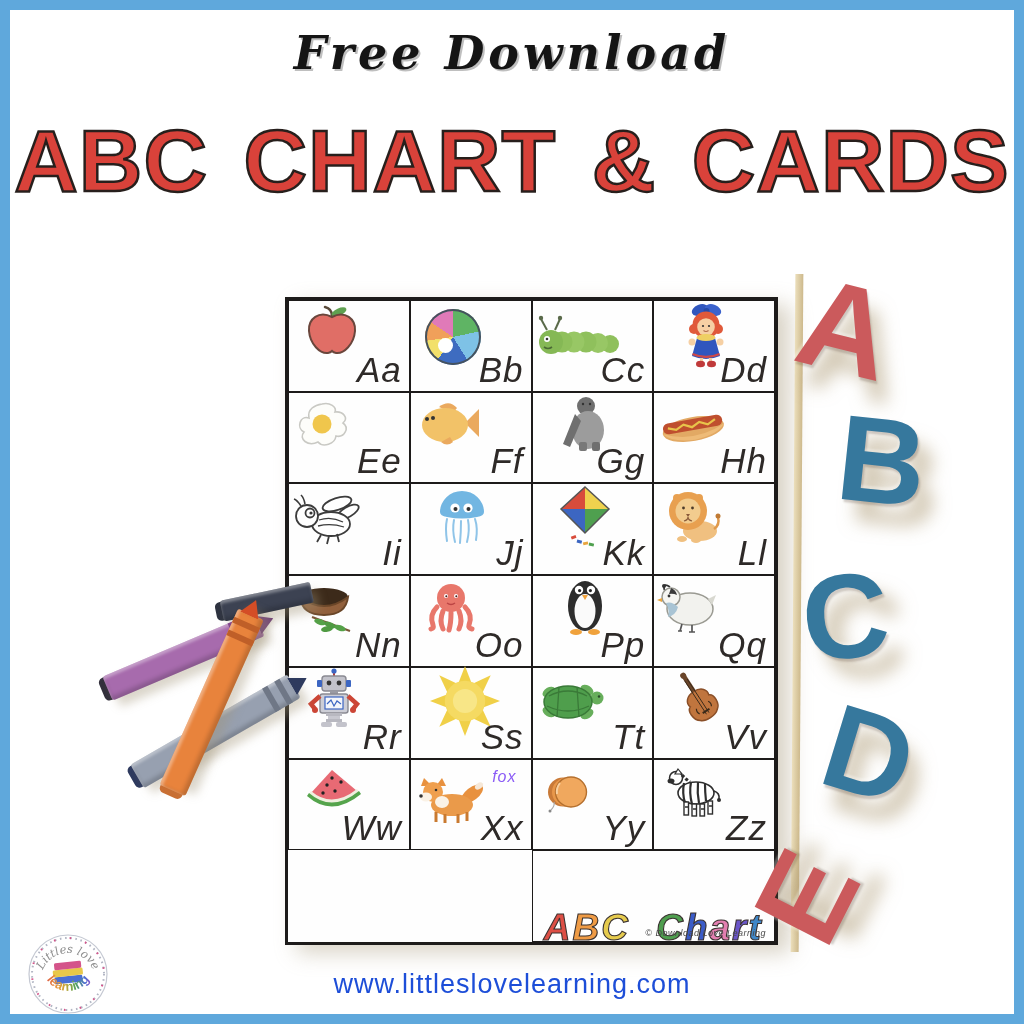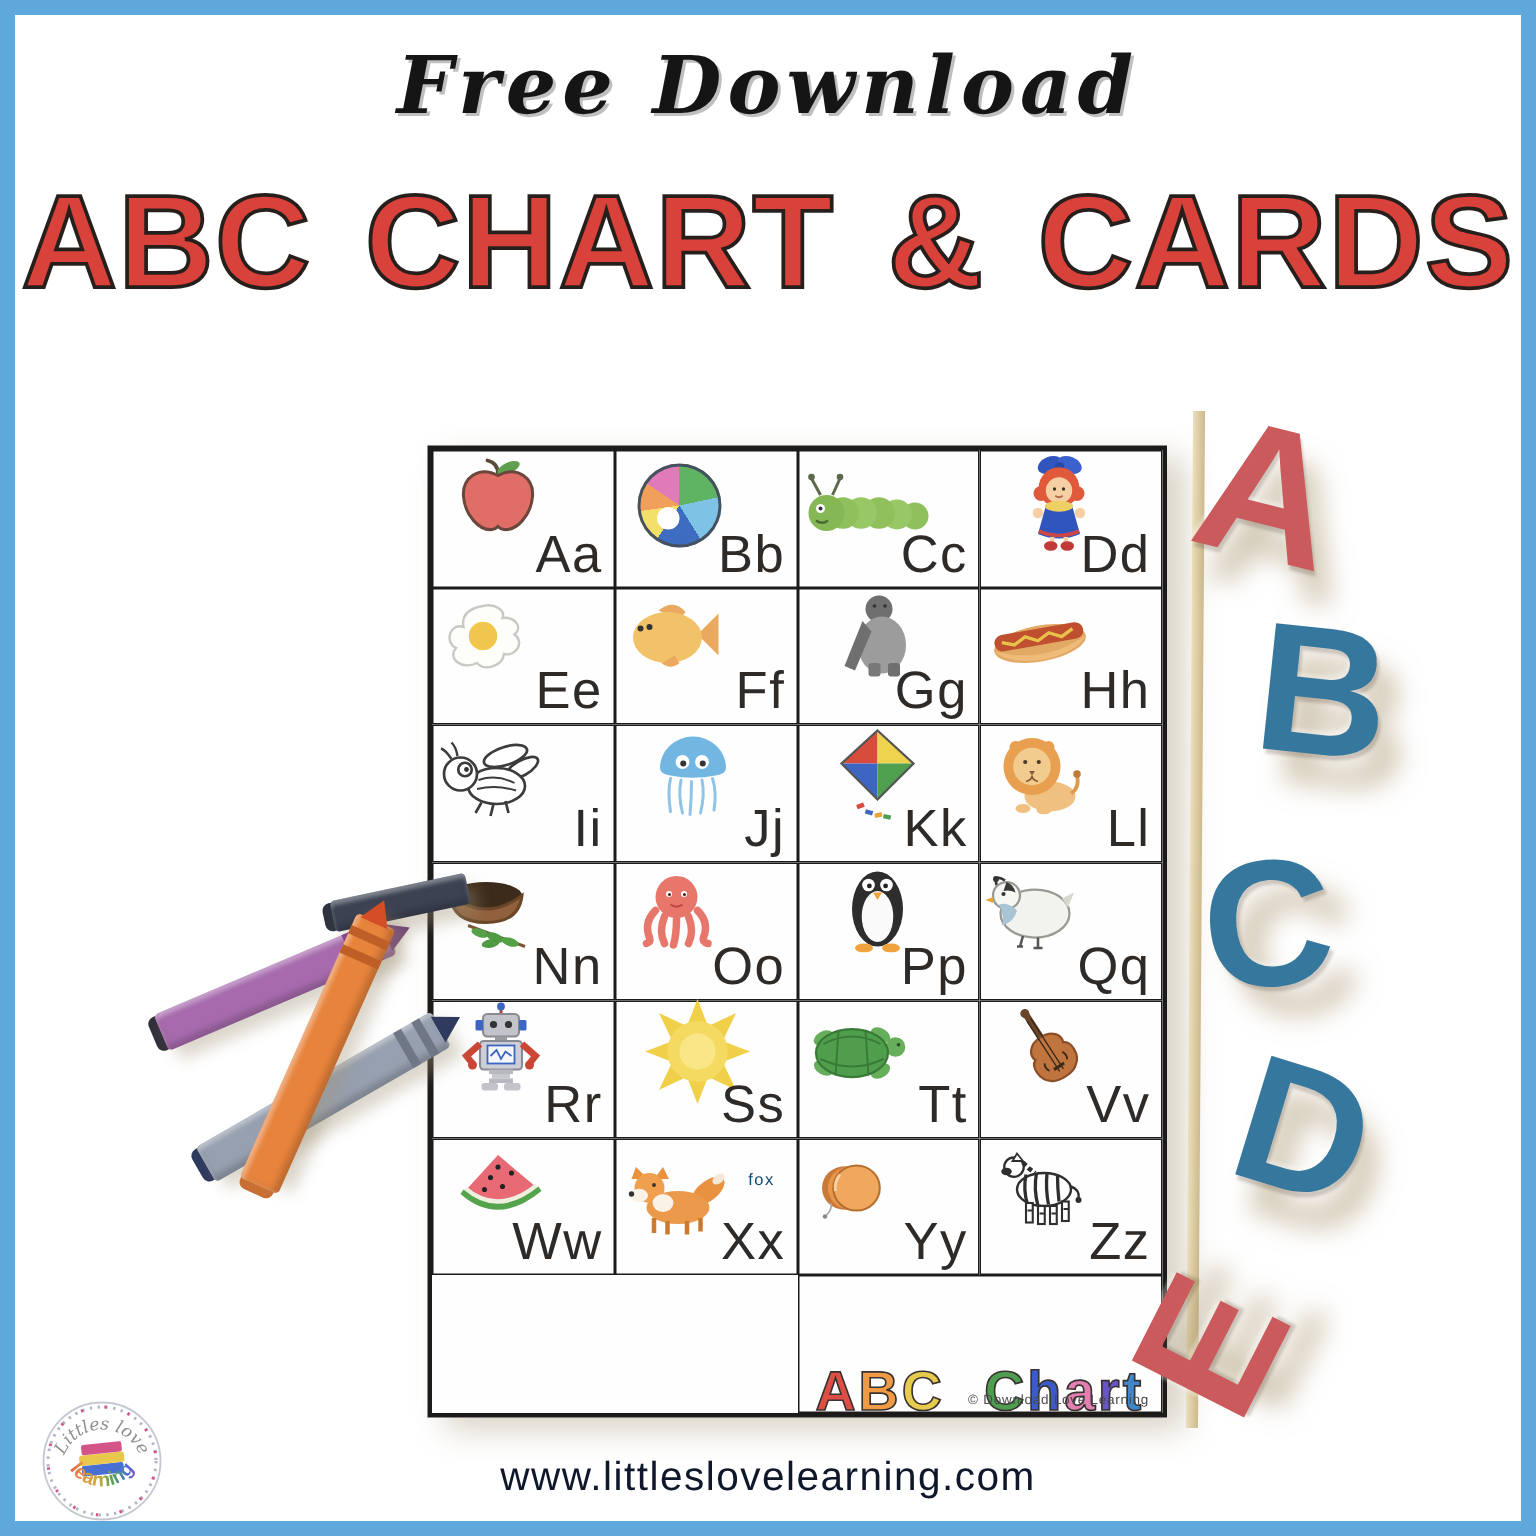--- a/index.html
+++ b/index.html
@@ -4,32 +4,32 @@
 <style>
   * { margin:0; padding:0; box-sizing:border-box; }
   html,body { width:1024px; height:1024px; background:#e8e8e8; }
   .page { position:relative; width:1024px; height:1024px; background:#ffffff;
           border:10px solid #5fa8dc; overflow:hidden;
           font-family:"Liberation Sans", sans-serif; }
 
   
   .script-title { position:absolute; left:0; right:0; top:16px; text-align:center;
       font-family:"DejaVu Serif", serif; font-style:italic; font-weight:bold;
-      font-size:53px; letter-spacing:4px; color:#151515;
+      font-size:46px; letter-spacing:4px; color:#151515;
       text-shadow:2px 2px 0 rgba(0,0,0,.25); }
   .main-title { position:absolute; left:0; right:0; top:100px; text-align:center;
       font-size:88px; font-weight:bold; letter-spacing:1px; word-spacing:10px;
       -webkit-text-stroke:2.5px #271f1c; }
 
   
   .chart { position:absolute; left:275px; top:287px; width:493px; height:648px;
       display:grid; grid-template-columns:repeat(4,1fr); grid-template-rows:repeat(7,1fr);
       border:3px solid #1d1b1a; background:#fefefe; z-index:1;
       box-shadow:12px 8px 20px rgba(170,158,128,.45); }
-  .cell { position:relative; border:1.6px solid #1d1b1a; background:#fefefe; }
+  .cell { position:relative; border:1.6px solid #1d1b1a; background:#fefefe;font-style:italic; }
   .cell .ltr { position:absolute; right:7px; bottom:0px; font-size:35px;
       color:#2e2a28; letter-spacing:1px; line-height:1.2; }
   .art { position:absolute; left:8px; top:5px; }
   .cell-wide { grid-column:3/5; }
 
   
   .c-aa .art{left:14px;top:3px} .c-cc .art{left:2px;top:12px} .c-dd .art{left:26px;top:1px}
   .c-ee .art{left:5px;top:8px} .c-ff .art{left:6px;top:6px} .c-gg .art{left:22px;top:1px}
   .c-hh .art{left:2px;top:10px} .c-ii .art{left:2px;top:8px} .c-jj .art{left:24px;top:2px}
   .c-kk .art{left:24px;top:1px} .c-ll .art{left:8px;top:3px} .c-mm .art{left:12px;top:-8px}
@@ -40,21 +40,21 @@
   .c-zz .art{left:8px;top:5px}
 
   .ball { width:56px; height:56px; border-radius:50%;
       box-shadow:inset 0 0 0 2px #45525e;
       background:conic-gradient(#5fb464 0 78deg,#7ec2e6 78deg 148deg,#3e6cc0 148deg 214deg,
                  #f2e06a 214deg 262deg,#f0a05a 262deg 304deg,#e07ab8 304deg 360deg); }
   .ball::after { content:""; position:absolute; left:13px; top:29px; width:15px;
       height:15px; border-radius:50%; background:#fff; }
   .c-bb .art{left:14px;top:8px}
 
-  .fox-cap { position:absolute; right:14px; top:21px; font-size:11px; color:#0c4a6e;
+  .fox-cap { position:absolute; right:14px; top:8px; font-size:16px; color:#8b5cf6;
       letter-spacing:1px; }
 
   .abc-title { position:absolute; left:0; right:0; top:24px; text-align:center;
       font-size:37px; font-weight:bold; letter-spacing:2px;margin-top:32px;
       -webkit-text-stroke:1.1px #3a3230; }
   .abc-title .word { margin:0 7px; white-space:nowrap; }
   .copyright { position:absolute; right:8px; bottom:3px; font-size:9px; color:#4a4a4a;
       letter-spacing:.5px; }
 
   
@@ -88,21 +88,21 @@
   .cr-slate { left:122px; top:756px; width:202px; height:27px; transform:rotate(-30deg); }
   .cr-slate .body{background:#97a0b0}.cr-slate .band1,.cr-slate .band2{background:#6f7786}
   .cr-slate .tip{background:#2e3a5e}.cr-slate .cap{background:#2e3a5e}
   .cr-orange { left:160px; top:772px; width:214px; height:28px; transform:rotate(-66deg); }
   .cr-orange .body{background:#e8833c}.cr-orange .band1,.cr-orange .band2{background:#bf5f28}
   .cr-orange .tip{background:#d44d26}.cr-orange .cap{background:#c96f33}
 
   
   .logo { position:absolute; left:16px; top:922px; z-index:5; }
   .site { position:absolute; left:0; right:0; bottom:14px; text-align:center;
-      font-size:27px; color:#0f172a; letter-spacing:1px; z-index:4; }
+      font-size:27px; color:#1d4ed8; letter-spacing:1px; z-index:4; }
 </style>
 </head>
 <body>
 
 <div class="page" style="border-color: rgb(95, 168, 220);">
 
   <div class="script-title">Free Download</div>
   <div class="main-title" style="color: rgb(217, 66, 58);">ABC CHART &amp; CARDS</div>
 
   <div class="stick"></div>

